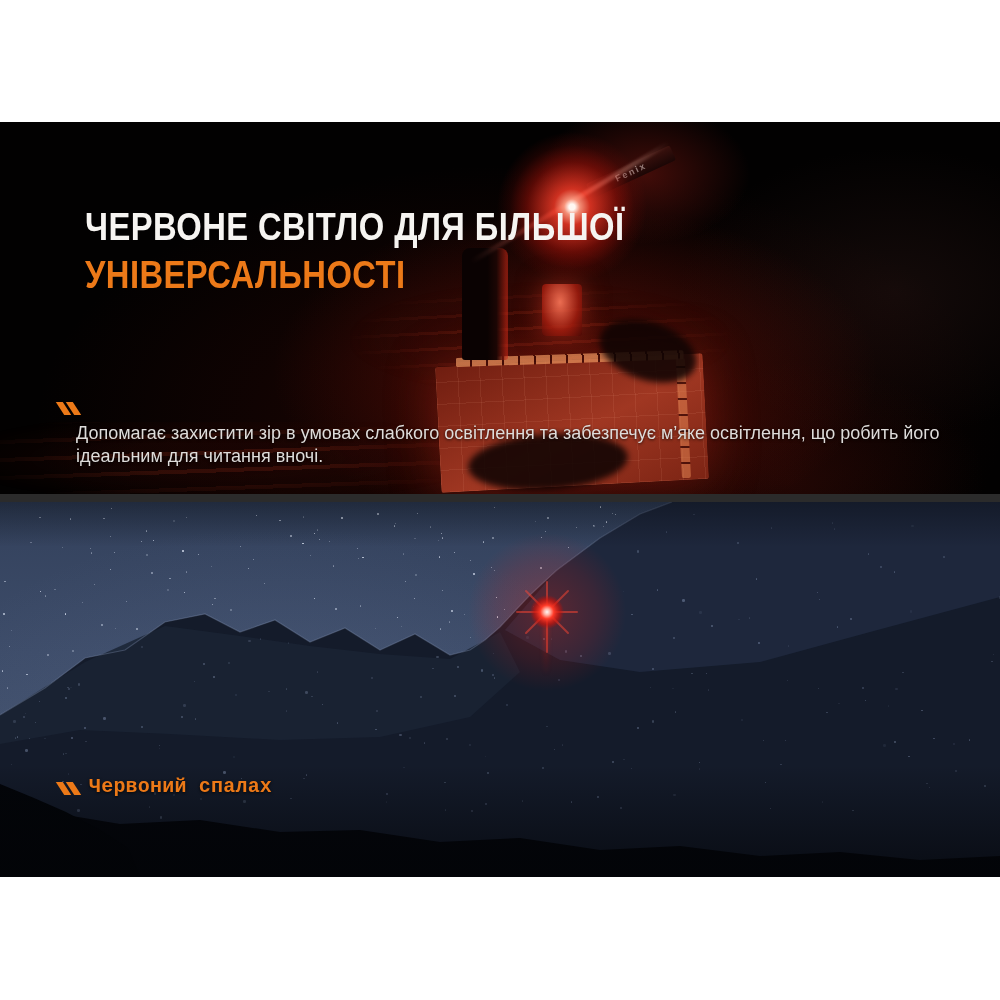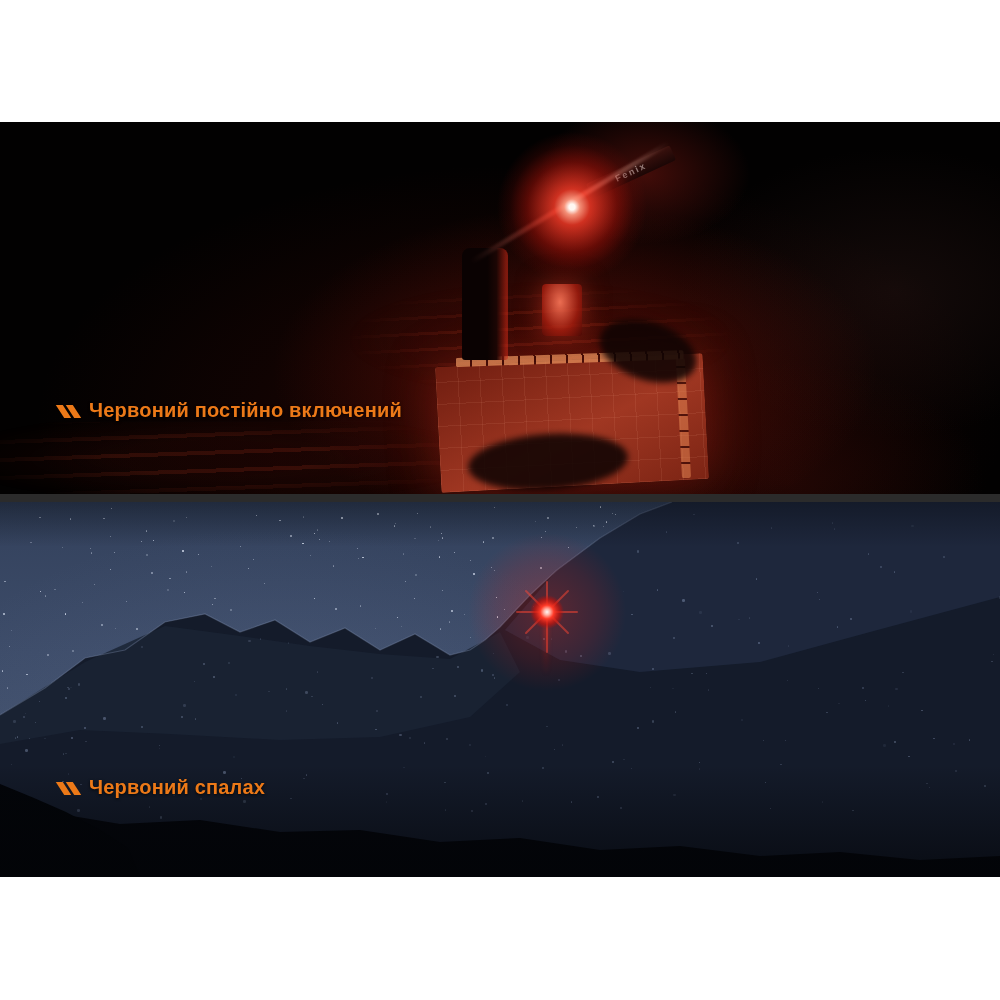--- a/index.html
+++ b/index.html
@@ -66,21 +66,21 @@
   .ticks i{display:inline-block;width:7px;height:13px;margin-right:3px;
       background:var(--accent,#ec7918);transform:skewX(33deg);}
   .feature h2{margin:0;font-size:20px;line-height:20px;font-weight:700;letter-spacing:.2px;
       color:var(--accent,#ec7918);text-shadow:0 1px 3px rgba(0,0,0,.8);}
   .feature p{margin:7px 0 0 16px;width:875px;font-size:18px;line-height:23px;
       color:var(--body,#dedcda);text-shadow:0 1px 3px rgba(0,0,0,.75);}
 
   .divider{position:absolute;left:0;top:494px;width:1000px;height:8px;background:var(--divider,#2b2b2b);z-index:6;}
 
   
-  .p2{top:502px;height:375px;}
+  .p2{top:502px;height:375px;font-family:Liberation Mono, monospace;}
   .sky{position:absolute;inset:0;background:
       radial-gradient(ellipse 500px 260px at 28% 55%, rgba(108,124,158,.18), transparent 70%),
       linear-gradient(180deg,#33415c 0%, #3d4c69 40%, #44536f 72%, #3a4862 100%);}
   #stars span{position:absolute;background:#dfe7f7;border-radius:50%;}
   .mountains{position:absolute;inset:0;width:100%;height:100%;}
   #rocktex span{position:absolute;background:#9fb0d2;border-radius:50%;}
   .flashglow{position:absolute;left:467px;top:30px;width:160px;height:160px;
       background:radial-gradient(circle, rgba(255,40,25,.28), rgba(255,30,20,.12) 45%, transparent 70%);}
   .flash{position:absolute;left:502px;top:65px;}
   .trail{position:absolute;left:544px;top:125px;width:4px;height:48px;filter:blur(2px);
@@ -100,29 +100,33 @@
     <div class="bottle"></div>
     <div class="cup"></div>
     <div class="hand hand1"></div>
     <div class="hand hand2"></div>
     <div class="strap">
         <span>Fenix</span>
       </div>
     <div class="flare"></div>
     <div class="lamp"></div>
 
+    <h1 class="title">
+      <span class="t1">ЧЕРВОНЕ СВІТЛО ДЛЯ БІЛЬШОЇ</span>
+      <span class="t2">УНІВЕРСАЛЬНОСТІ</span>
+    </h1>
 
     <div class="feature" style="top:278px">
       <div class="fhead">
         <span class="ticks">
             <i></i>
             <i></i>
           </span>
-        <h2>Червоний постійно включений</h2>
       </div>
+      <p>Допомагає захистити зір в умовах слабкого освітлення та забезпечує м’яке освітлення, що робить його ідеальним для читання вночі.</p>
     </div>
   </section>
 
   <div class="divider"></div>
 
   <section class="photo p2">
     <div class="sky"></div>
     <div id="stars">
         <span style="left:214.3px;top:95.8px;width:1.4px;height:1.4px;opacity:0.47"></span>
         <span style="left:544.9px;top:29.0px;width:1.4px;height:1.4px;opacity:0.60"></span>

